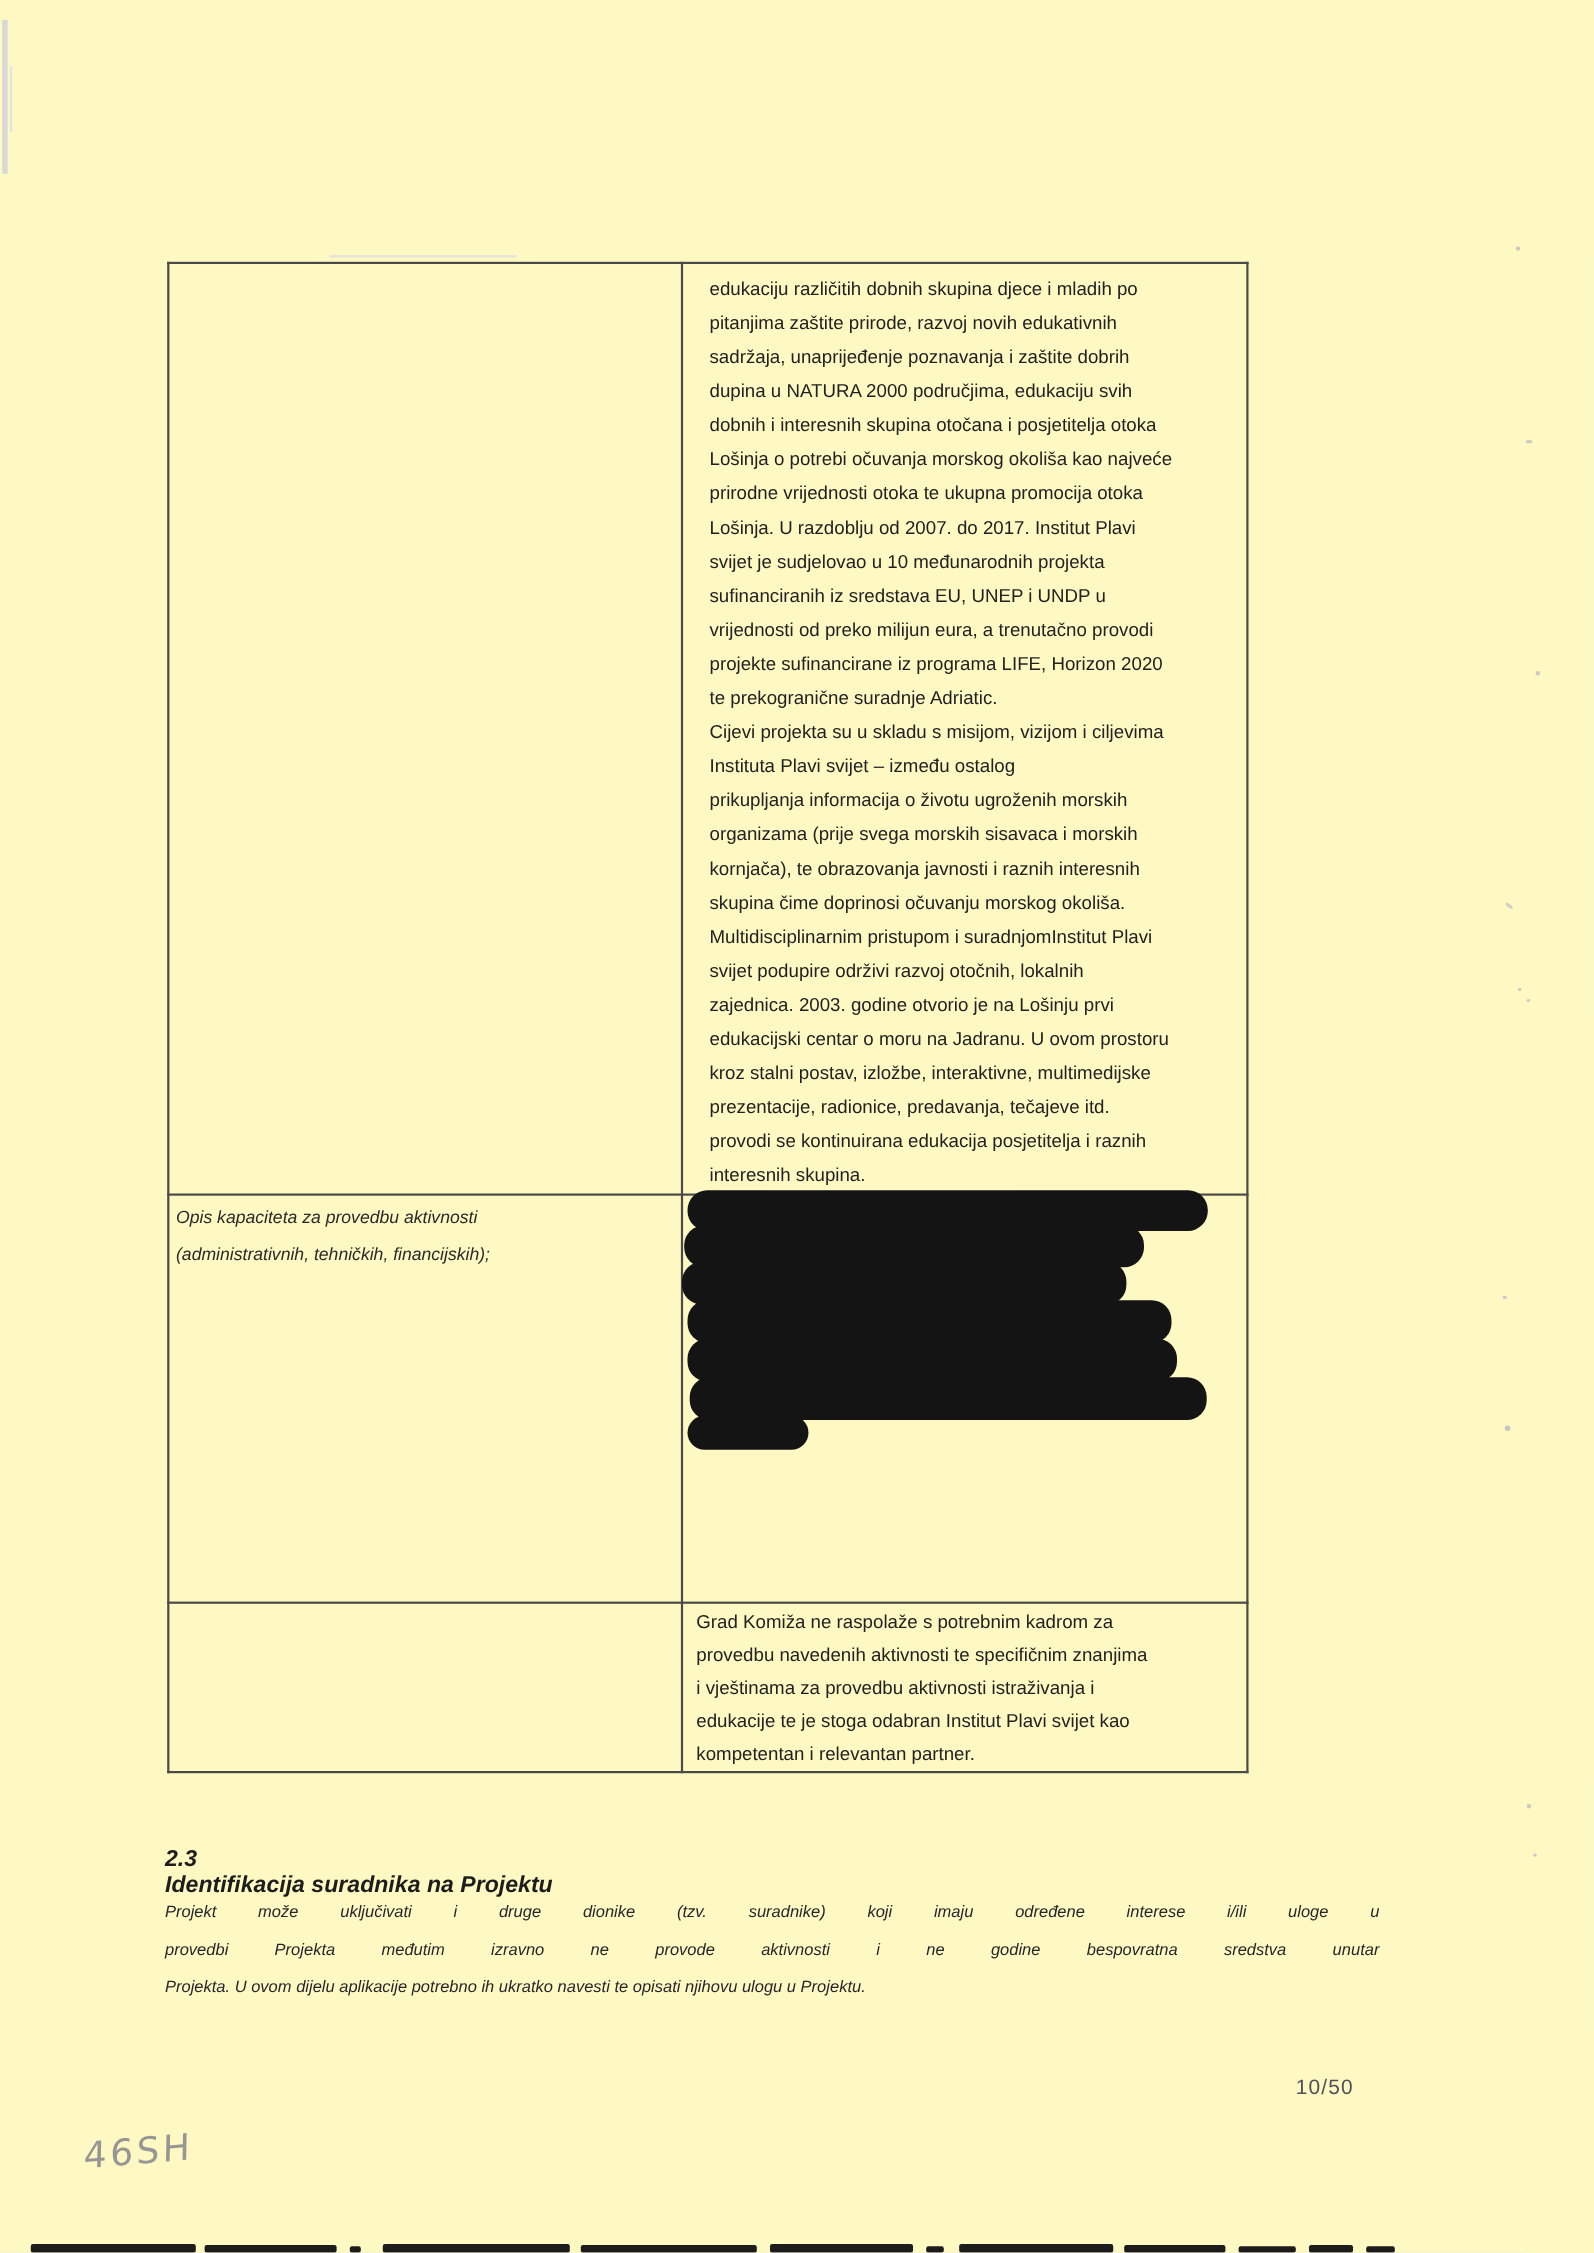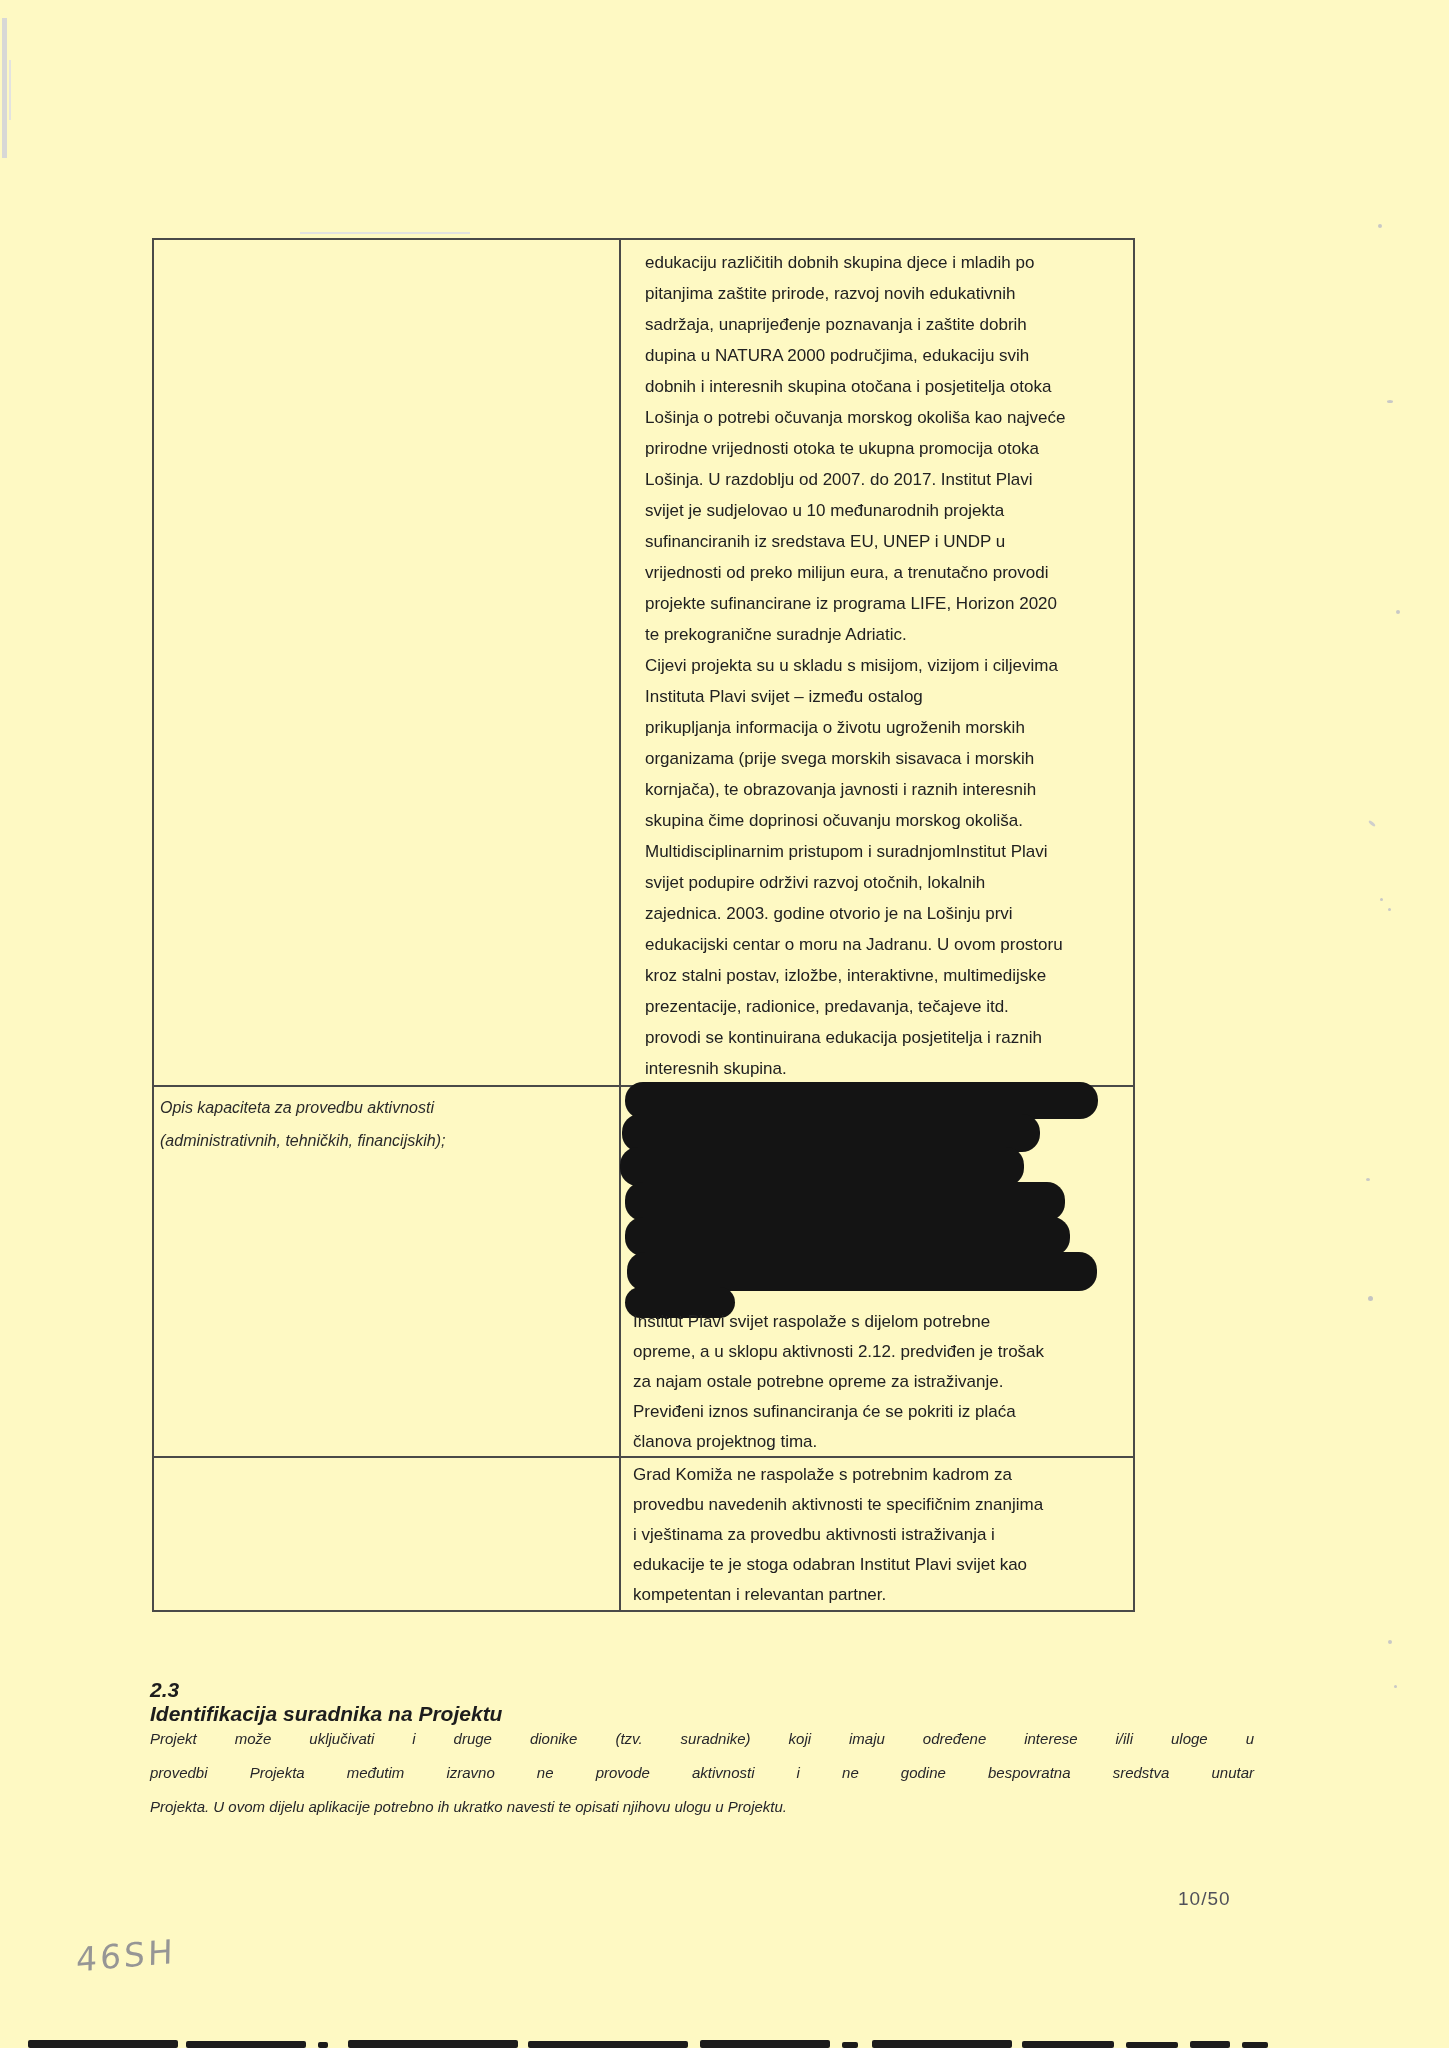--- a/index.html
+++ b/index.html
@@ -116,25 +116,20 @@
   <div>
     <div class="redaction-bar" style="left:625px;top:1082px;width:473px;height:37px;"></div>
     <div class="redaction-bar" style="left:622px;top:1114px;width:418px;height:38px;"></div>
     <div class="redaction-bar" style="left:620px;top:1147px;width:404px;height:39px;"></div>
     <div class="redaction-bar" style="left:625px;top:1182px;width:440px;height:39px;"></div>
     <div class="redaction-bar" style="left:625px;top:1217px;width:445px;height:39px;"></div>
     <div class="redaction-bar" style="left:627px;top:1252px;width:470px;height:39px;"></div>
     <div class="redaction-bar" style="left:625px;top:1287px;width:110px;height:31px;"></div>
   </div>
 
-  <div class="cell-text tight" style="left:633px;top:1307px;width:495px;">Institut Plavi svijet raspolaže s dijelom potrebne
-opreme, a u sklopu aktivnosti 2.12. predviđen je trošak
-za najam ostale potrebne opreme za istraživanje.
-Previđeni iznos sufinanciranja će se pokriti iz plaća
-članova projektnog tima.</div>
 
   <div class="cell-text tight" style="left:633px;top:1460px;width:495px;">Grad Komiža ne raspolaže s potrebnim kadrom za
 provedbu navedenih aktivnosti te specifičnim znanjima
 i vještinama za provedbu aktivnosti istraživanja i
 edukacije te je stoga odabran Institut Plavi svijet kao
 kompetentan i relevantan partner.</div>
 
   <div class="heading">
     <span class="num">2.3</span>
     <span>Identifikacija suradnika na Projektu</span>

